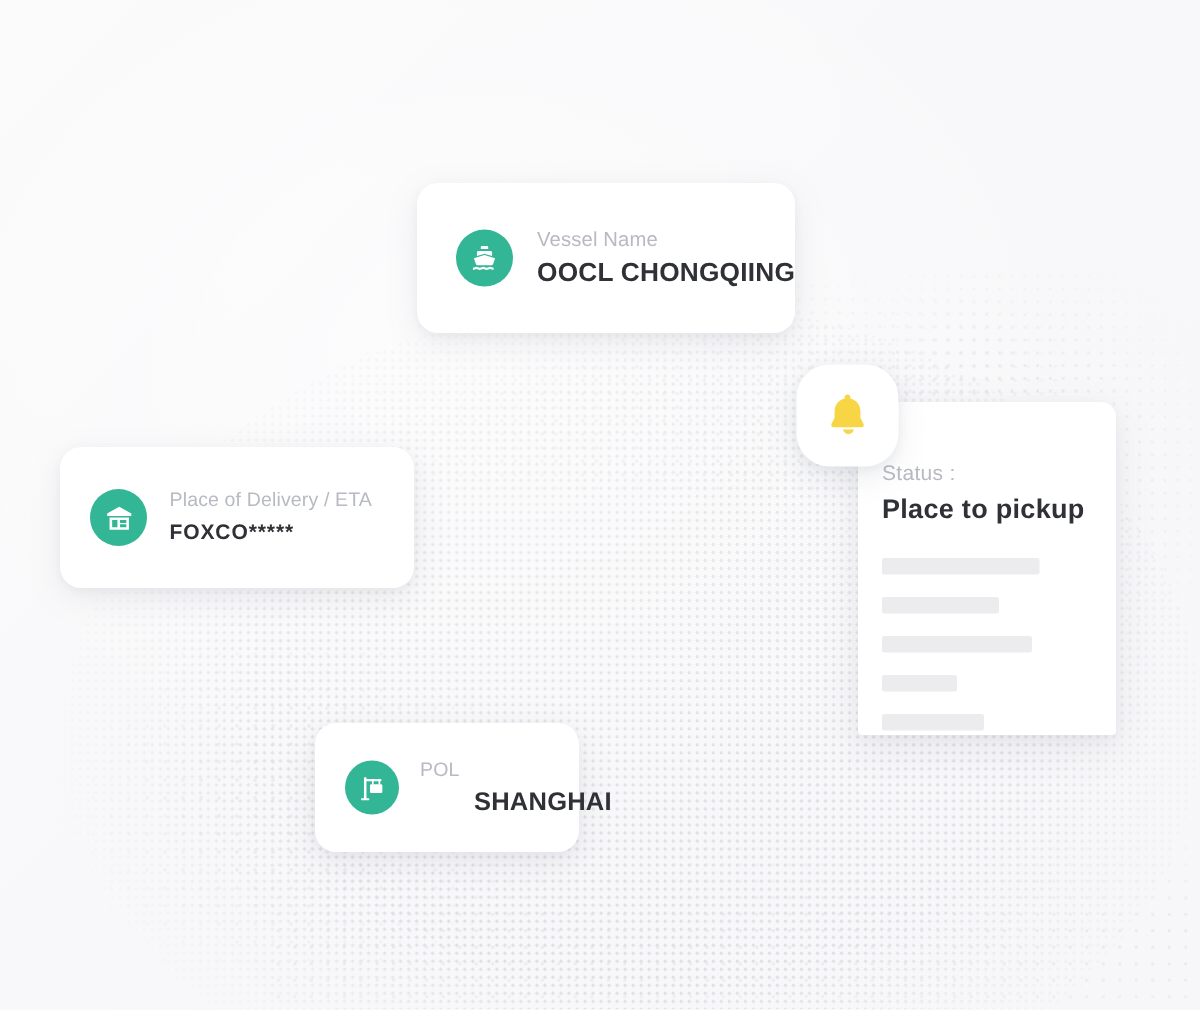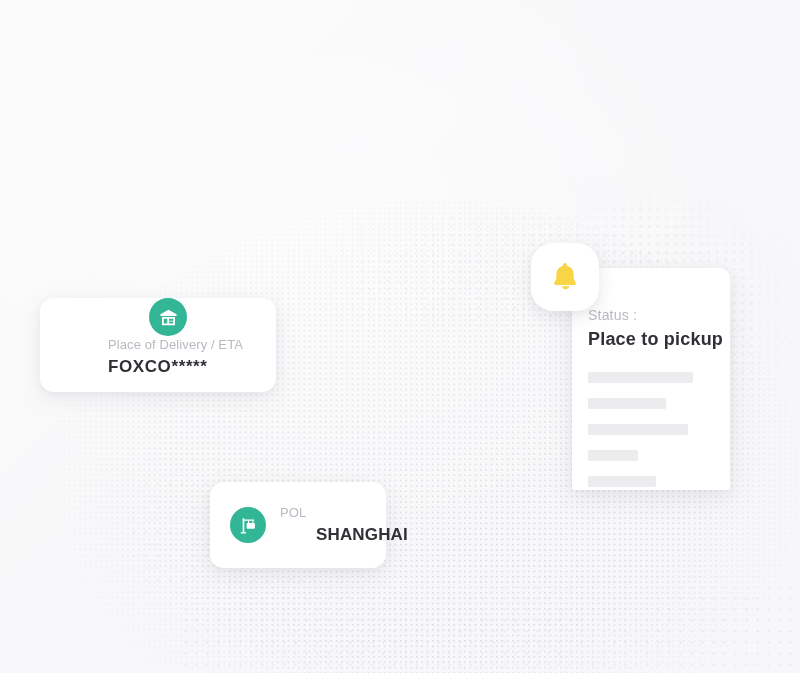--- a/index.html
+++ b/index.html
@@ -138,39 +138,38 @@
   
   #card-vessel {
     left: 278px; top: 122px; width: 252px; height: 100px;
     padding: 0 0 0 26px;
   }
   #card-vessel .card-text { margin-left: 16px; }
 
   #card-delivery {
     left: 40px; top: 298px; width: 236px; height: 94px;
     padding: 0 0 0 20px;
-    flex-direction: column;
   }
   #card-delivery .card-text { margin-left: 15px; }
   #card-delivery .card-label { font-size: 13px; }
-  #card-delivery .card-value { font-size: 17px; letter-spacing: .6px; }
+  #card-delivery .card-value { font-size: 14px; letter-spacing: .6px; }
 
   #card-pol {
     left: 210px; top: 482px; width: 176px; height: 86px;
     padding: 0 0 0 20px;
   }
   #card-pol .card-text { margin-left: 14px; }
   #card-pol .card-label { font-size: 13px; }
   #card-pol .card-value { font-size: 17px; margin-left: 36px; }
   #card-pol .card-icon { width: 36px; height: 36px; }
 
   
   #card-status {
     position: absolute;
-    left: 572px; top: 268px; width: 158px; height: 222px;
+    left: 572px; top: 268px; width: 172px; height: 222px;
     background: #ffffff;
     border-radius: 10px 10px 3px 3px;
     box-shadow: 0 8px 26px rgba(120,124,140,.12), 0 2px 8px rgba(120,124,140,.07);
     box-sizing: border-box;
     padding: 38px 0 0 16px;
     overflow: hidden;
   }
   .status-label {
     color: #b8bac2;
     font-size: 14px;
@@ -218,20 +217,34 @@
 
 <div id="stage">
 
   <div class="dots-layer globe"></div>
   <div class="dots-layer landmass-a"></div>
   <div class="dots-layer landmass-b"></div>
   <div class="dots-layer landmass-c"></div>
   <div class="dots-layer landmass-d"></div>
   <div class="vignette"></div>
 
+  <div class="info-card" id="card-vessel">
+    <span class="card-icon">
+      <svg width="22" height="22" viewBox="0 0 24 24" fill="#ffffff" aria-hidden="true">
+        <path d="M10.2 3.2h3.6c.5 0 .9.4.9.9v1.3h-5.4V4.1c0-.5.4-.9.9-.9z"></path>
+        <path d="M7.6 6.9h8.8c.6 0 1.1.5 1.1 1.1v2.6l-5.5-1.7-5.5 1.7V8c0-.6.5-1.1 1.1-1.1z"></path>
+        <path d="M4.3 12.1 12 9.8l7.7 2.3-1.4 4.2c-.2.6-.8 1-1.4 1H7.1c-.6 0-1.2-.4-1.4-1l-1.4-4.2z"></path>
+        <path d="M3.6 19.1c1 0 1.5-.7 2.5-.7s1.5.7 2.5.7 1.5-.7 2.5-.7 1.5.7 2.5.7 1.5-.7 2.5-.7 1.5.7 2.5.7v1.6c-1 0-1.5-.7-2.5-.7s-1.5.7-2.5.7-1.5-.7-2.5-.7-1.5.7-2.5.7-1.5-.7-2.5-.7-1.5.7-2.5.7v-1.6z"></path>
+      </svg>
+    </span>
+    <span class="card-text">
+      <span class="card-label">Vessel Name</span>
+      <span class="card-value">OOCL CHONGQIING</span>
+    </span>
+  </div>
 
   <div class="info-card" id="card-delivery">
     <span class="card-icon">
       <svg width="21" height="21" viewBox="0 0 24 24" fill="#ffffff" aria-hidden="true">
         <path d="M12 3.2 2.8 8.4v1.9h18.4V8.4L12 3.2z"></path>
         <path d="M4.6 11.4h14.8v9.4H4.6v-9.4zm2 2v5.4h4v-5.4h-4zm6 0v2.2h4.8v-2.2h-4.8zm0 3.2v2.2h4.8v-2.2h-4.8z"></path>
       </svg>
     </span>
     <span class="card-text">
       <span class="card-label">Place of Delivery / ETA</span>

